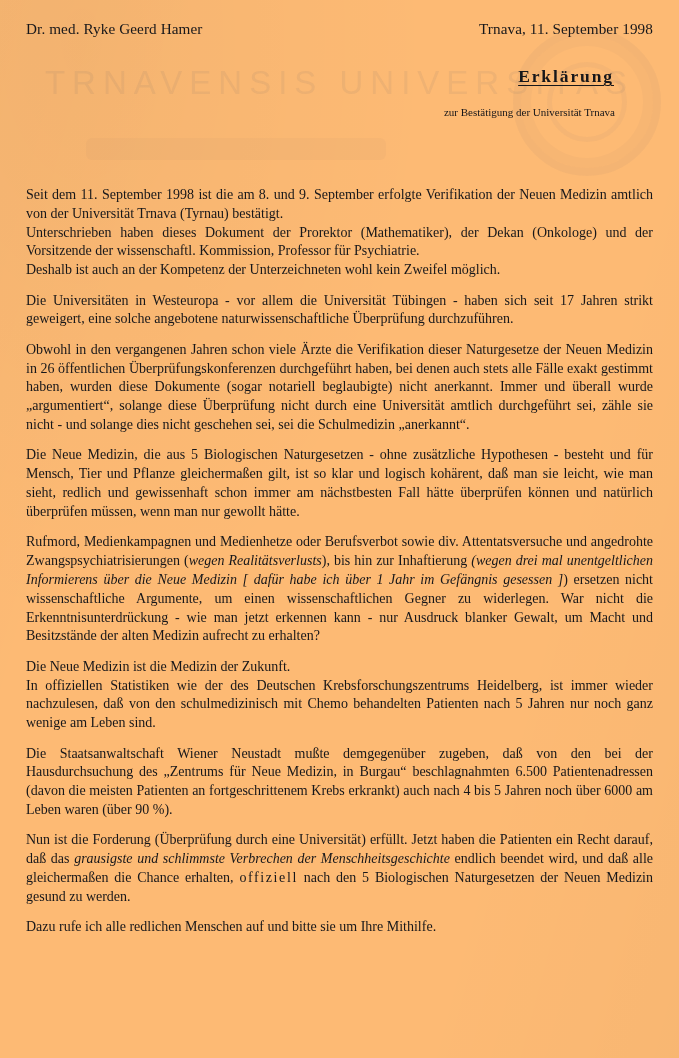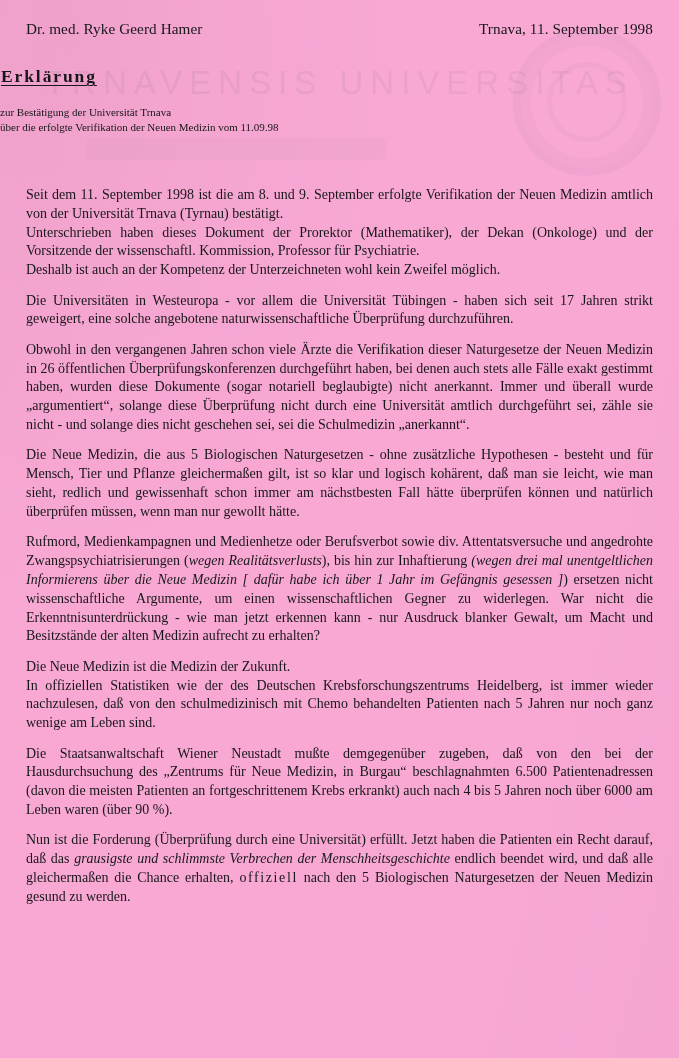--- a/index.html
+++ b/index.html
@@ -5,21 +5,21 @@
 <style>
   html, body {
     margin: 0;
     padding: 0;
     background: #ffffff;
   }
   .page {
     position: relative;
     width: 679px;
     height: 1058px;
-    background: #f9a8d4;
+    background: #fdba74;
     overflow: hidden;
     font-family: "Liberation Serif", "DejaVu Serif", serif;
     color: #17171a;
     box-sizing: border-box;
   }
   
   .page::after {
     content: "";
     position: absolute;
     inset: 0;
@@ -101,21 +101,21 @@
   }
   .letter-head .author { white-space: nowrap; }
   .letter-head .place-date { white-space: nowrap; }
 
   
   .title-block {
     position: absolute;
     top: 66px;
     left: 0;
     width: 615px;
-    text-align: left;
+    text-align: right;
   }
   .doc-title {
     display: inline-block;
     font-size: 17.5px;
     font-weight: bold;
     letter-spacing: 1.9px;
     text-decoration: underline;
     text-underline-offset: 3px;
     text-decoration-thickness: 1.4px;
     padding: 0 1px;
@@ -170,21 +170,20 @@
 
     <div class="letter-head">
       <div class="author">Dr. med. Ryke Geerd Hamer</div>
       <div class="place-date">Trnava, 11. September 1998</div>
     </div>
 
     <div class="title-block">
       <div class="doc-title">Erklärung</div>
       <div class="subtitle">
         <div>zur Bestätigung der Universität Trnava</div>
-        <div>über die erfolgte Verifikation der Neuen Medizin vom 11.09.98</div>
       </div>
     </div>
 
     <div class="body-copy">
 
       <p class="tight">Seit dem 11. September 1998 ist die am 8. und 9. September erfolgte Verifikation der Neuen Medizin amtlich von der Universität Trnava (Tyrnau) bestätigt.</p>
       <p class="tight">Unterschrieben haben dieses Dokument der Prorektor (Mathematiker), der Dekan (Onkologe) und der Vorsitzende der wissenschaftl. Kommission, Professor für Psychiatrie.</p>
       <p class="block-end last-line-left">Deshalb ist auch an der Kompetenz der Unterzeichneten wohl kein Zweifel möglich.</p>
 
       <p>Die Universitäten in Westeuropa - vor allem die Universität Tübingen - haben sich seit 17 Jahren strikt geweigert, eine solche angebotene naturwissenschaftliche Überprüfung durchzuführen.</p>
@@ -196,17 +195,18 @@
       <p><span>Rufmord, Medienkampagnen und Medienhetze oder Berufsverbot sowie div. Attentatsversuche und angedrohte Zwangspsychiatrisierungen (</span><em>wegen Realitätsverlusts</em><span>), bis hin zur Inhaftierung </span><em>(wegen drei mal unentgeltlichen Informierens über die Neue Medizin [ dafür habe ich über 1 Jahr im Gefängnis gesessen ]</em><span>) ersetzen nicht wissenschaftliche Argumente, um einen wissenschaftlichen Gegner zu widerlegen. War nicht die Erkenntnisunterdrückung - wie man jetzt erkennen kann - nur Ausdruck blanker Gewalt, um Macht und Besitzstände der alten Medizin aufrecht zu erhalten?</span></p>
 
       <p class="tight last-line-left">Die Neue Medizin ist die Medizin der Zukunft.</p>
 
       <p>In offiziellen Statistiken wie der des Deutschen Krebsforschungszentrums Heidelberg, ist immer wieder nachzulesen, daß von den schulmedizinisch mit Chemo behandelten Patienten nach 5 Jahren nur noch ganz wenige am Leben sind.</p>
 
       <p>Die Staatsanwaltschaft Wiener Neustadt mußte demgegenüber zugeben, daß von den bei der Hausdurchsuchung des „Zentrums für Neue Medizin, in Burgau“ beschlagnahmten 6.500 Patientenadressen (davon die meisten Patienten an fortgeschrittenem Krebs erkrankt) auch nach 4 bis 5 Jahren noch über 6000 am Leben waren (über 90 %).</p>
 
       <p><span>Nun ist die Forderung (Überprüfung durch eine Universität) erfüllt. Jetzt haben die Patienten ein Recht darauf, daß das </span><em>grausigste und schlimmste Verbrechen der Menschheitsgeschichte</em><span> endlich beendet wird, und daß alle gleichermaßen die Chance erhalten, </span><span class="spaced">offiziell</span><span> nach den 5 Biologischen Naturgesetzen der Neuen Medizin gesund zu werden.</span></p>
 
+      <p class="last-line-left">Dazu rufe ich alle redlichen Menschen auf und bitte sie um Ihre Mithilfe.</p>
 
     </div>
 
   </div>
 </div>
 
 </body></html>

